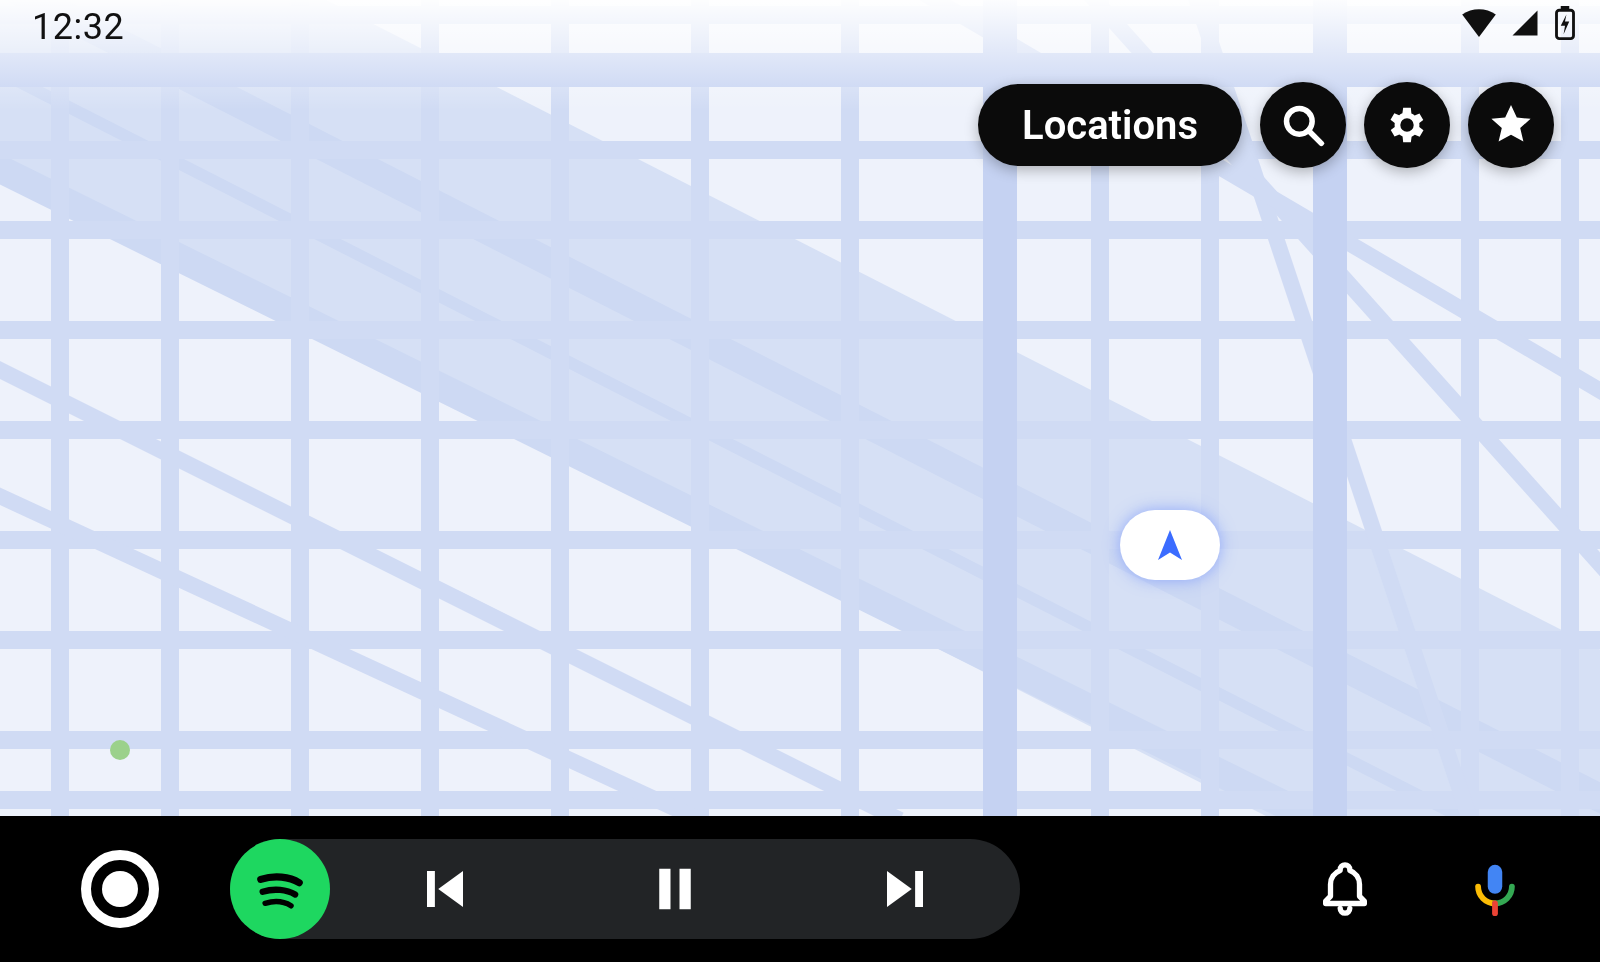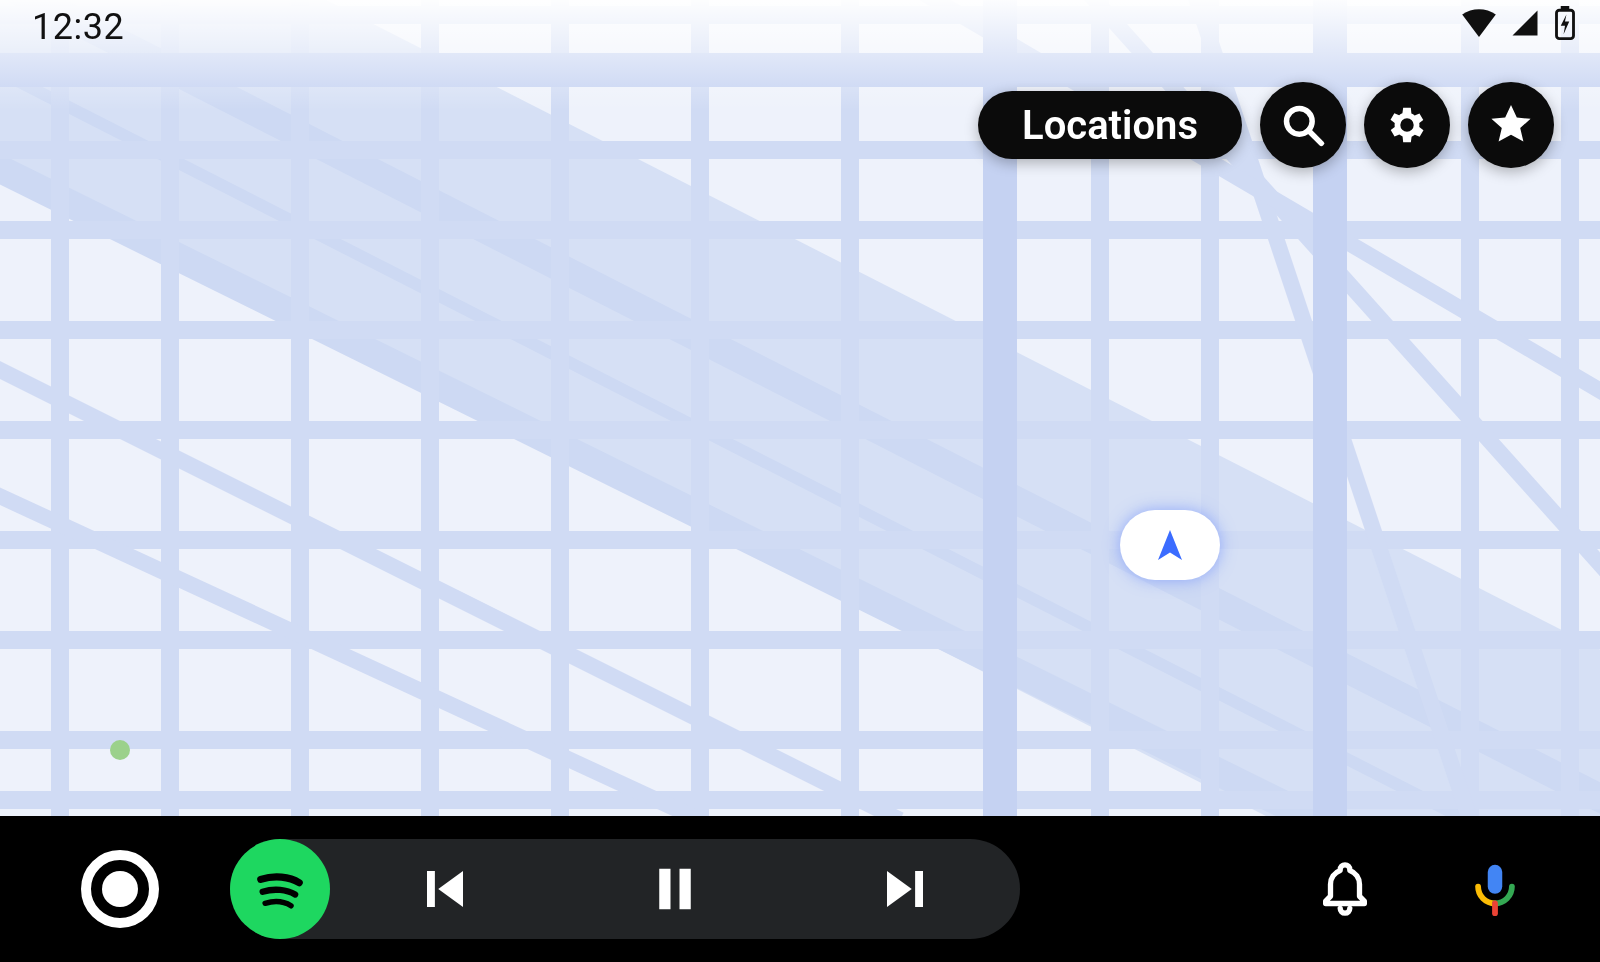--- a/index.html
+++ b/index.html
@@ -9,21 +9,21 @@
   .map-svg{position:absolute;left:0;top:0;}
   .map-fade{position:absolute;left:0;top:0;width:100%;height:110px;
     background:linear-gradient(to bottom,rgba(255,255,255,.95),rgba(255,255,255,0));pointer-events:none;}
   
   .status{position:absolute;top:0;left:4px;width:100%;height:50px;}
   .clock{position:absolute;left:28px;top:6px;font-size:36px;color:#111;letter-spacing:.5px;}
   .status-right{position:absolute;right:28px;top:6px;display:flex;align-items:center;gap:12px;}
   .status-right svg{display:block;}
   
   .fab-bar{position:absolute;top:82px;right:46px;display:flex;align-items:center;gap:18px;}
-  .pill{background:#0b0b0b;color:#fff;border-radius:50px;height:68px;padding:0 44px;display:flex;align-items:center;
+  .pill{background:#0b0b0b;color:#fff;border-radius:50px;height:82px;padding:0 44px;display:flex;align-items:center;
     font-size:40px;font-weight:600;box-shadow:0 4px 14px rgba(0,0,0,.28);cursor:pointer;}
   .circle{width:86px;height:86px;border-radius:50%;background:#0b0b0b;display:flex;align-items:center;justify-content:center;
     box-shadow:0 4px 14px rgba(0,0,0,.28);cursor:pointer;}
   .circle svg{fill:#fff;}
   
   .puck{position:absolute;left:1120px;top:510px;width:100px;height:70px;border-radius:35px;background:#fff;
     box-shadow:0 0 16px rgba(88,123,255,.55);display:flex;align-items:center;justify-content:center;cursor:pointer;}
   
   .nav{position:absolute;left:0;top:816px;width:1600px;height:146px;background:#000;display:flex;align-items:center;}
   .launcher{width:80px;height:80px;margin-left:80px;cursor:pointer;}

